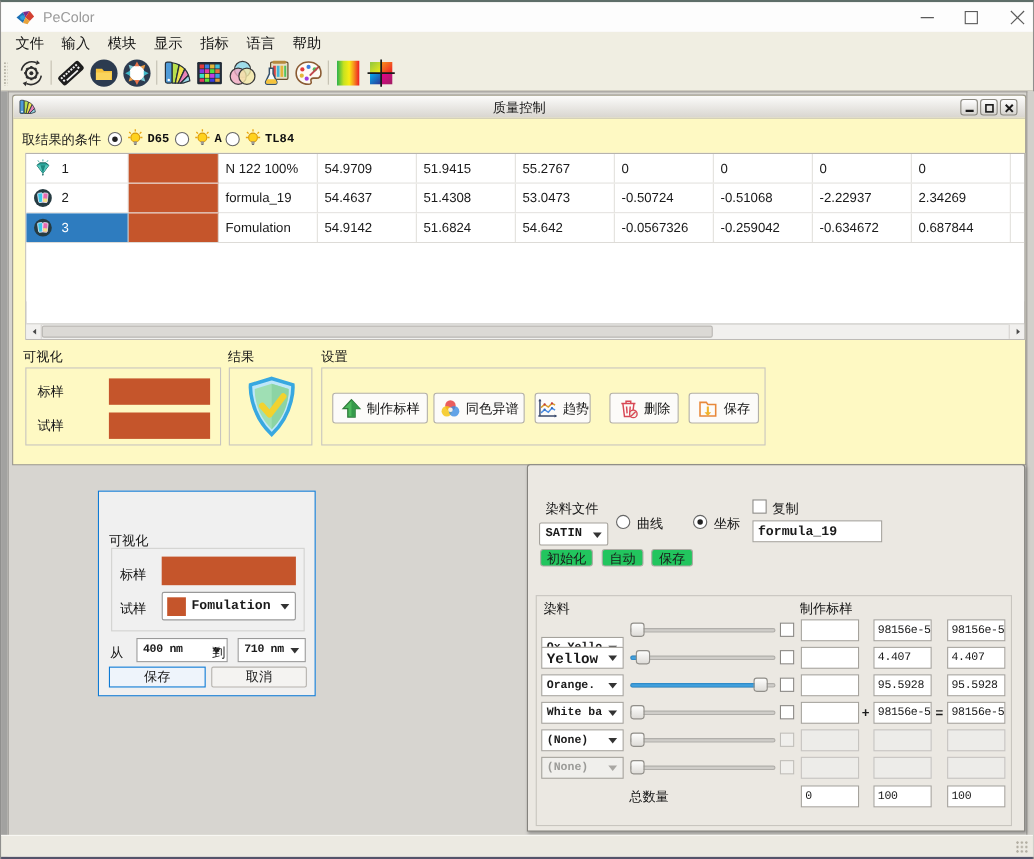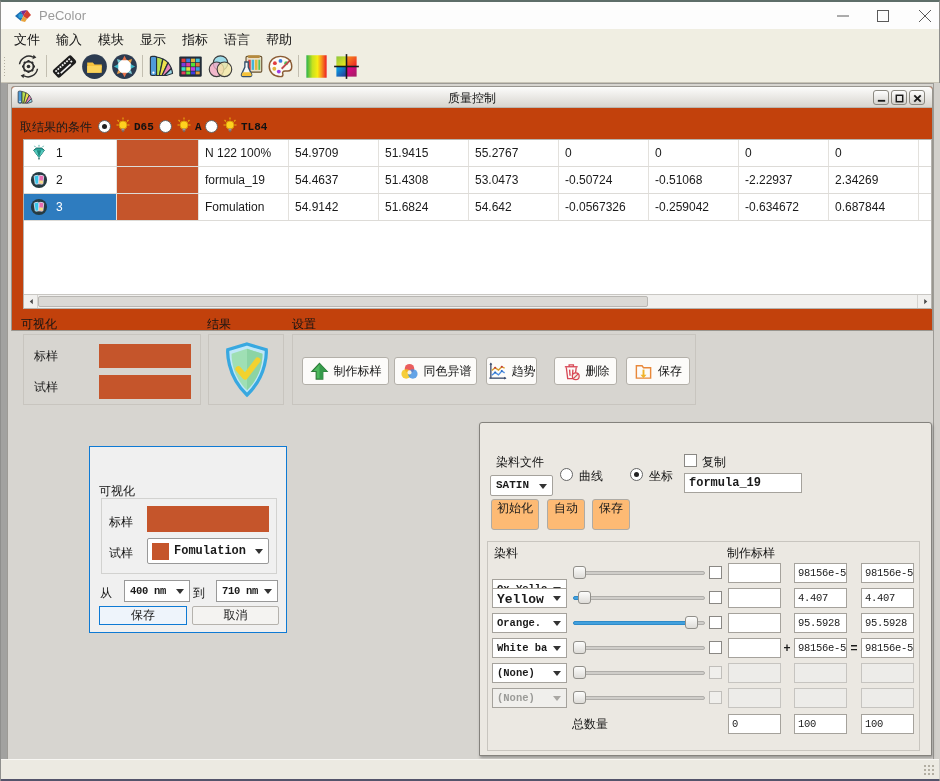--- a/index.html
+++ b/index.html
@@ -32,21 +32,21 @@
   #left-frame { left:0; top:81px; width:6px; height:696px; background:#a2a2a0; }
   #right-frame { left:933px; top:81px; width:6px; height:696px; background:#d2d0cb; }
 
   
   #statusbar { left:0; top:757px; width:938px; height:20px; background:#eceae2; border-top:1px solid #f8f7f3; }
   #grip { position:absolute; right:4px; bottom:3px; width:12px; height:12px;
           background-image:radial-gradient(#b2aea2 1px, transparent 1.2px); background-size:4px 4px; }
   #bottom-border { left:0; top:777px; width:938px; height:4px; background:#54546b; }
 
   
-  #qc { left:10px; top:84px; width:922px; height:245px; background:#c2410c;
+  #qc { left:10px; top:84px; width:922px; height:337px; background:#fef9c3;
         border:1px solid #99968f; border-radius:3px 3px 0 0; }
   #qc-titlebar { left:0; top:0; width:920px; height:21px; border-radius:3px 3px 0 0;
                  background:linear-gradient(180deg,#fcfcfb,#d8d5cf); border-bottom:1px solid #b9b6b0; }
   #qc-title { position:absolute; left:0; right:0; top:3px; text-align:center; font-size:12px; color:#111; }
   .qc-btn { position:absolute; top:3px; width:16px; height:15px; border:1px solid #8a8880; border-radius:3px;
             background:linear-gradient(180deg,#fefefe,#d5d3ce); }
   .qc-btn svg { position:absolute; left:2px; top:2px; }
 
   
   .rlabel { position:absolute; font-size:12px; }
@@ -98,21 +98,21 @@
   #rd-titlebar { left:0; top:0; width:451px; height:22px; border-radius:2px 2px 0 0;
                  background:linear-gradient(180deg,#44a3de 0%, #2287cb 55%, #176cb0 100%); }
   #rd-title { position:absolute; left:0; right:0; top:4px; text-align:center; color:#fff; font-size:12px; font-weight:bold; }
   .rd-btn { position:absolute; top:3px; width:17px; height:16px; border:1px solid #d9ecf8; border-radius:3px;
             background:linear-gradient(180deg,#5cb0e4,#2a82c2); }
   .rd-btn svg { position:absolute; left:2px; top:2px; }
   .rd-label { position:absolute; font-size:12px; color:#141414; }
   .rd-input { position:absolute; background:#fff; border:1px solid #a5a29c; font-family:"Liberation Mono", monospace;
               font-size:12px; padding-left:4px; }
   .rd-combo { position:absolute; background:#fff; border:1px solid #a5a29c; }
-  .rd-button { position:absolute; height:31px; background:#fdba74; border:1px solid #aeaba5; border-radius:3px;
+  .rd-button { position:absolute; height:16px; background:#22c55e; border:1px solid #aeaba5; border-radius:3px;
                font-size:12px; text-align:center; }
   .checkbox { position:absolute; width:13px; height:13px; background:#fff; border:1px solid #8a8884; }
   .dye-row-el { position:absolute; }
   .slider-track { position:absolute; height:4px; background:#cfcdc9; border:1px solid #b0aeaa; border-radius:2px; }
   .slider-fill { position:absolute; height:4px; background:#42a0dd; border:1px solid #2e8bc9; border-radius:2px; }
   .slider-handle { position:absolute; width:13px; height:13px; background:linear-gradient(180deg,#fdfdfc,#dedcd8);
                    border:1px solid #918f8a; border-radius:3px; }
   .val-box { position:absolute; width:53px; height:20px; background:#fff; border:1px solid #a5a29c;
              font-family:"Liberation Mono", monospace; font-size:10.5px; line-height:18px; padding-left:3px; white-space:nowrap; letter-spacing:-0.3px; }
   .val-box.dis { background:#edece9; border-color:#c6c4c0; }
@@ -687,21 +687,21 @@
       <div class="rd-label" style="left:7px; top:15px">标样</div>
       <div class="abs" id="sd-std-swatch" style="left: 45px; top: 7px; width: 122px; height: 26px; background: rgb(197, 85, 43);"></div>
       <div class="rd-label" style="left:7px; top:46px">试样</div>
       <div class="sd-combo" style="left:45px; top:39px; width:122px; height:26px; border-radius:2px">
         <div class="abs" id="sd-smp-swatch" style="left: 4px; top: 4px; width: 17px; height: 17px; background: rgb(197, 85, 43);"></div>
         <span class="mono" style="position:absolute; left:26px; top:5px; font-size:12px; font-weight:bold">Fomulation</span>
         <div class="combo-arrow"></div>
       </div>
     </div>
     <div class="rd-label" style="left:10px; top:138px">从</div>
-    <div class="sd-combo" style="left:34px; top:133px; width:66px; height:22px">
+    <div class="sd-combo" style="left:34px; top:133px; width:83px; height:22px">
       <span class="mono" style="position:absolute; left:5px; top:4px; font-size:10.5px; font-weight:bold; letter-spacing:-0.3px">400 nm</span>
       <div class="combo-arrow"></div>
     </div>
     <div class="rd-label" style="left:103px; top:138px">到</div>
     <div class="sd-combo" style="left:126px; top:133px; width:62px; height:22px">
       <span class="mono" style="position:absolute; left:5px; top:4px; font-size:10.5px; font-weight:bold; letter-spacing:-0.3px">710 nm</span>
       <div class="combo-arrow"></div>
     </div>
     <div id="sd-save">保存</div>
     <div id="sd-cancel">取消</div>

